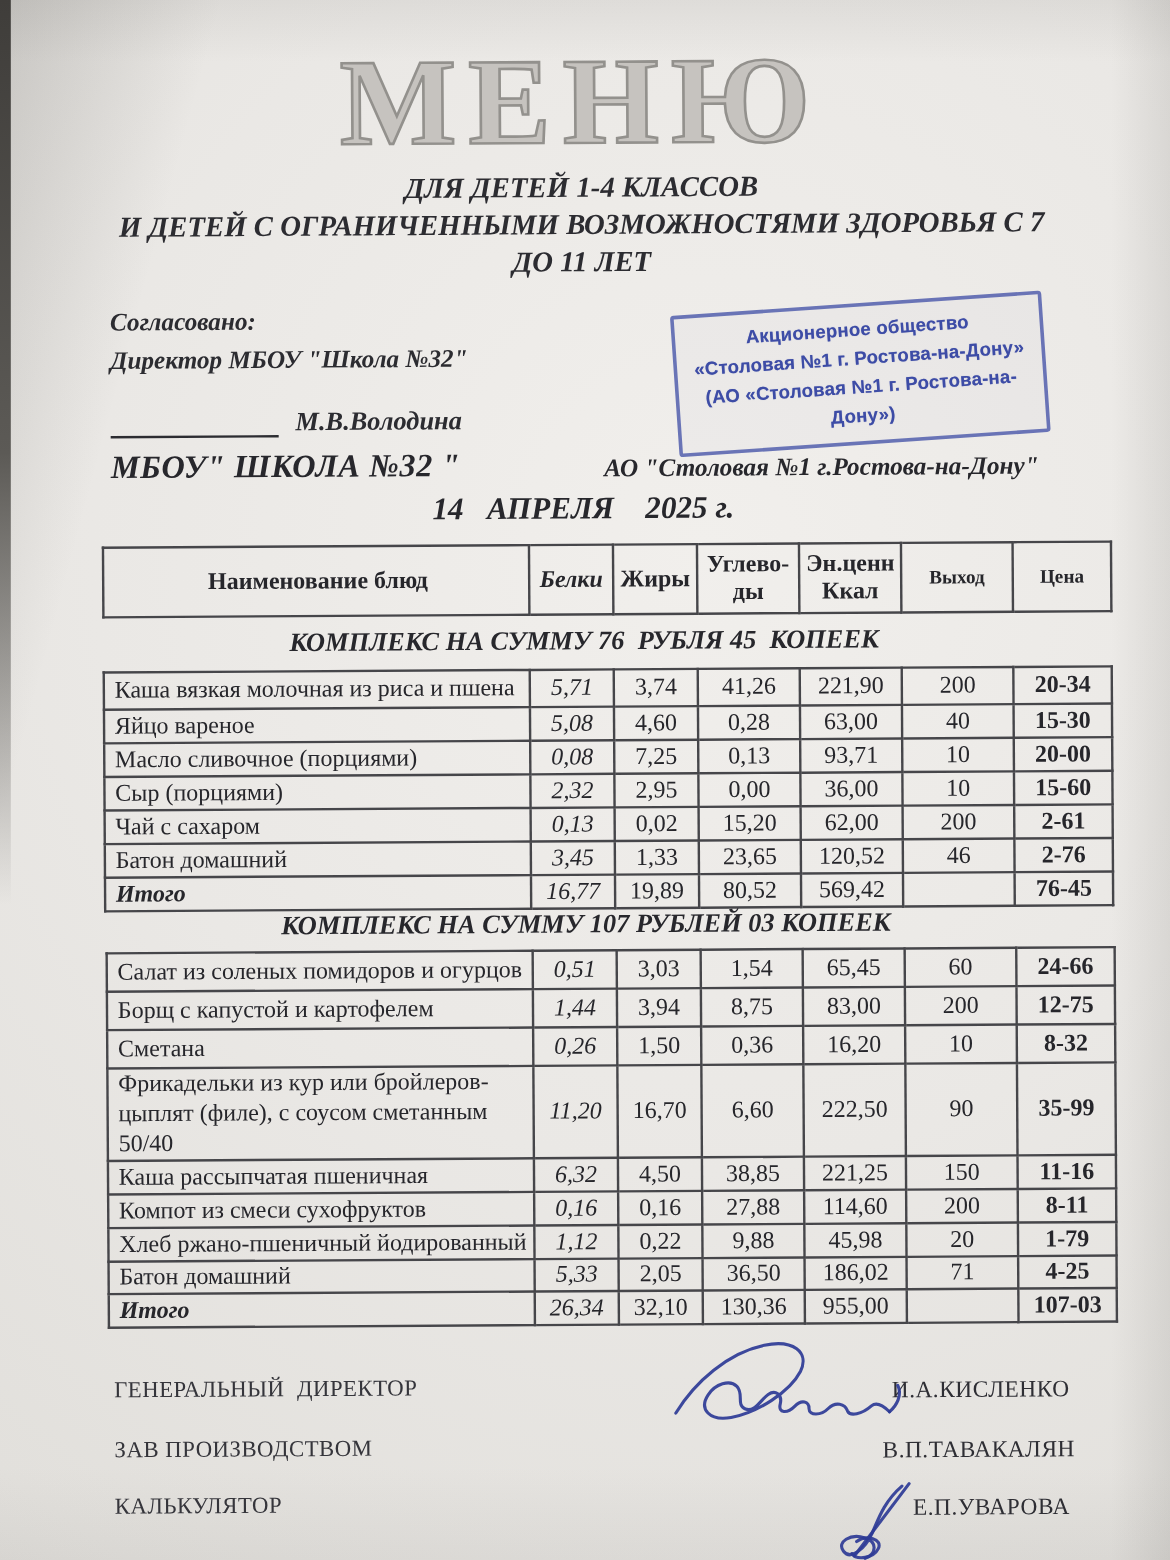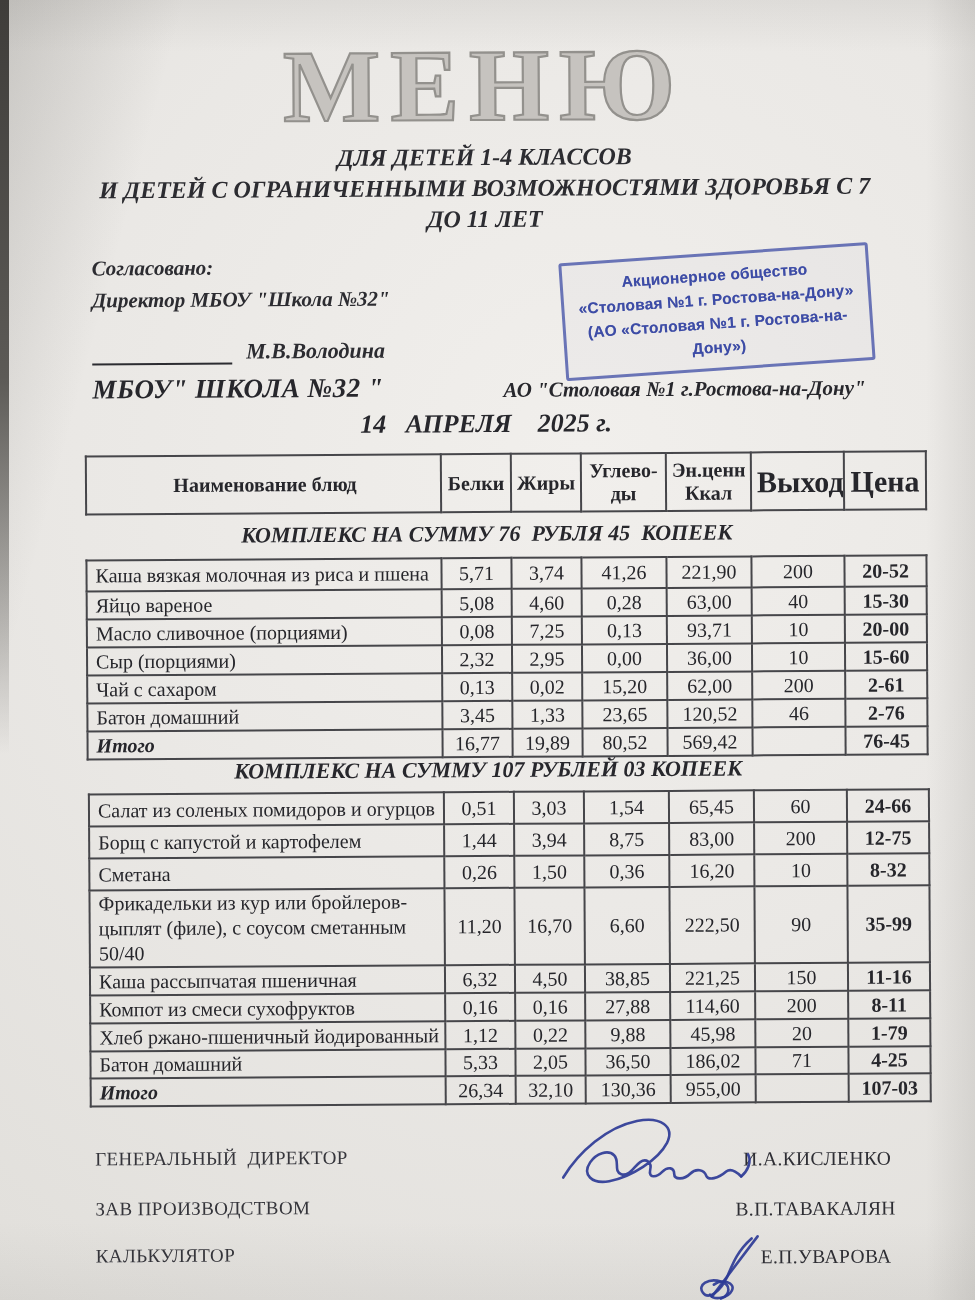--- a/index.html
+++ b/index.html
@@ -60,32 +60,32 @@
   .org-right{position:absolute;left:505px;top:378px;font-size:21px;font-weight:700;font-style:italic;}
   .date-line{position:absolute;top:409px;left:0;width:100%;text-align:center;
     font-size:26px;font-weight:700;font-style:italic;white-space:pre;}
 
   table.tbl{border-collapse:collapse;table-layout:fixed;width:777px;position:absolute;}
   .tbl td{
     border:2px solid #46464a;padding:0 5px;vertical-align:middle;
     font-size:20px;color:#26262b;text-align:center;overflow:hidden;
   }
   .tbl td:nth-child(1){width:340px;text-align:left;padding-left:8px;white-space:pre-line;line-height:25px;}
-  .tbl td:nth-child(2){width:58px;}
+  .tbl td:nth-child(2){width:58px;font-style:italic;}
   .tbl td:nth-child(3){width:58px;margin-top:28px;}
   .tbl td:nth-child(4){width:73px;}
   .tbl td:nth-child(5){width:73px;margin-left:40px;}
   .tbl td:nth-child(6){width:81px;}
   .tbl td:nth-child(7){width:70px;font-weight:700;border-radius:25px;}
 
   #header-table{left:86px;top:453px;}
   #header-table tr{height:58px;}
   #header-table td{font-weight:700;white-space:pre-line;line-height:23px;}
   #header-table td:first-child{text-align:center;}
-  #header-table td:nth-child(6),#header-table td:nth-child(7){font-size:30px;}
+  #header-table td:nth-child(6),#header-table td:nth-child(7){font-size:16px;}
 
   #table-0{left:86px;top:557px;}
   #table-0 tr{height:28px;}
   #table-0 tr:first-child{height:31px;}
 
   #table-1{left:87px;top:791px;}
   #table-1 tr{height:28px;}
   #table-1 tr:nth-child(-n+3){height:32px;}
   #table-1 tr:nth-child(4){height:76px;}
   #table-1 tr:nth-child(8){height:24px;}
@@ -160,21 +160,21 @@
     <div class="section-title st1">КОМПЛЕКС НА СУММУ 76  РУБЛЯ 45  КОПЕЕК</div>
     <table class="tbl" id="table-0">
         <tbody>
           <tr>
             <td>Каша вязкая молочная из риса и пшена</td>
             <td>5,71</td>
             <td>3,74</td>
             <td>41,26</td>
             <td>221,90</td>
             <td>200</td>
-            <td>20-52</td>
+            <td>20-34</td>
           </tr>
           <tr>
             <td>Яйцо вареное</td>
             <td>5,08</td>
             <td>4,60</td>
             <td>0,28</td>
             <td>63,00</td>
             <td>40</td>
             <td>15-30</td>
           </tr>

